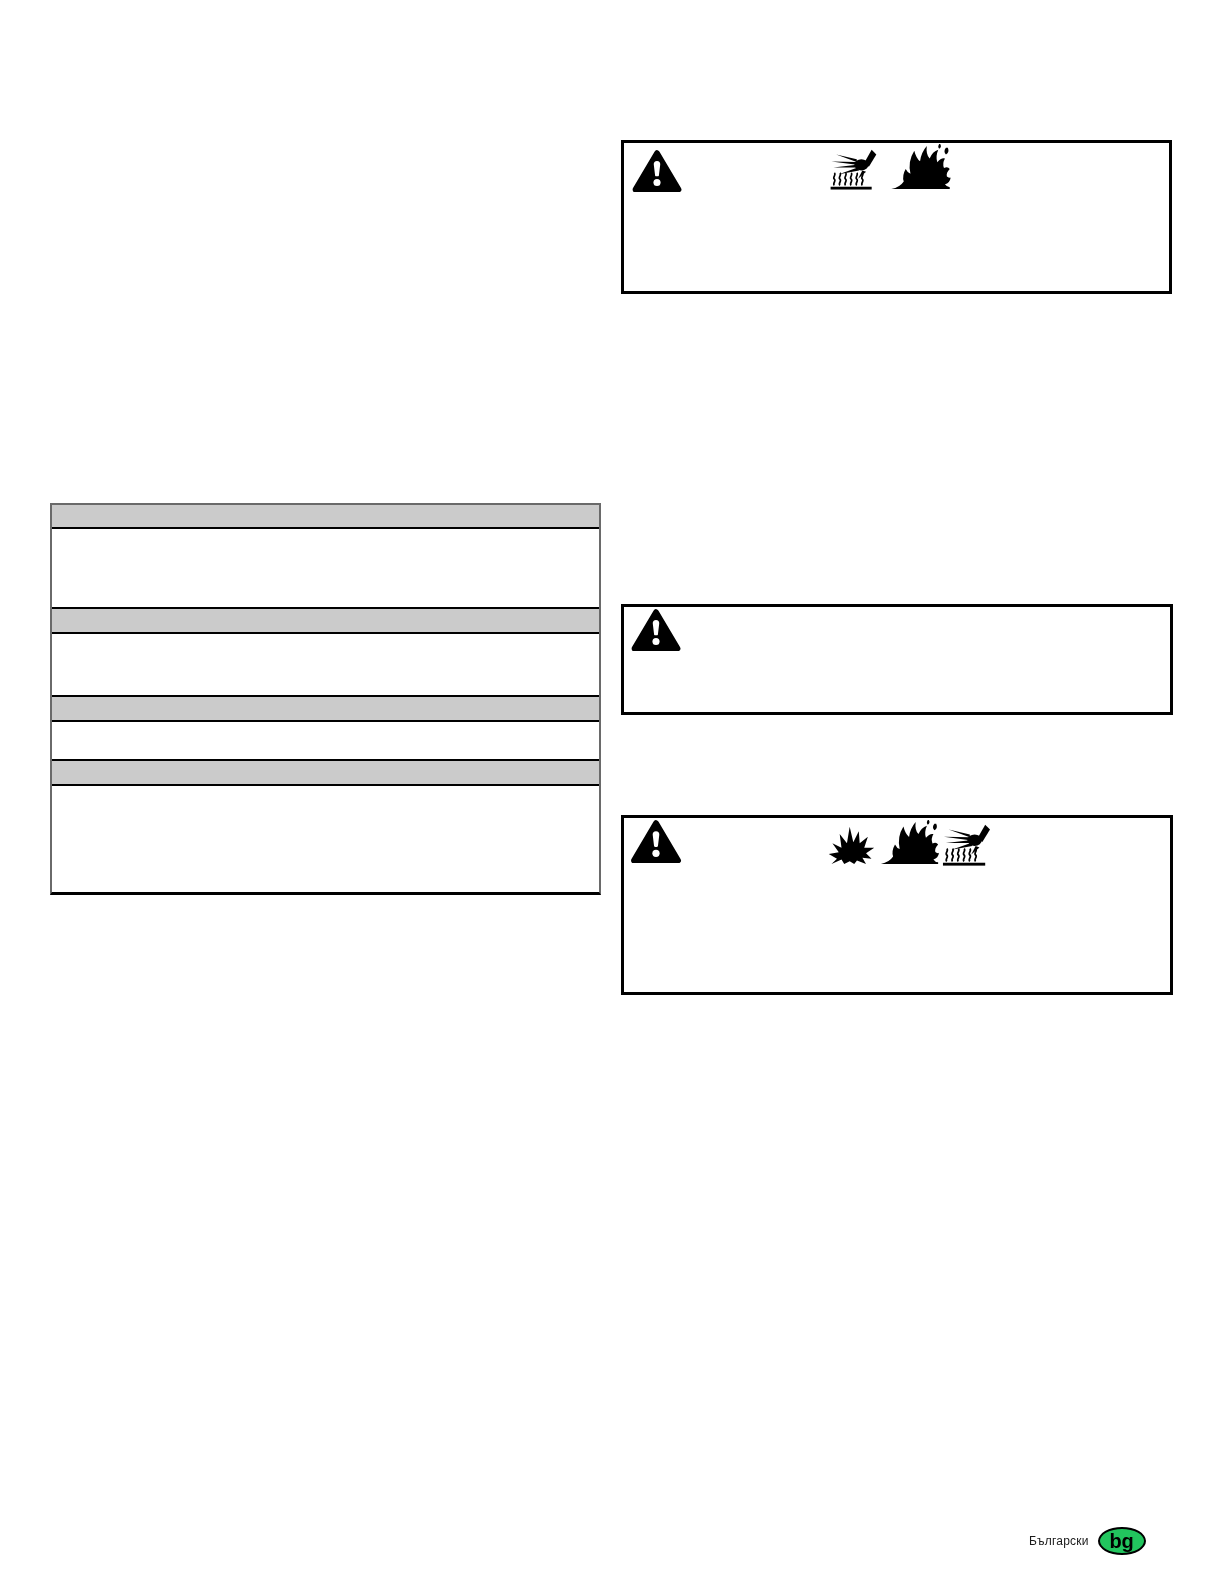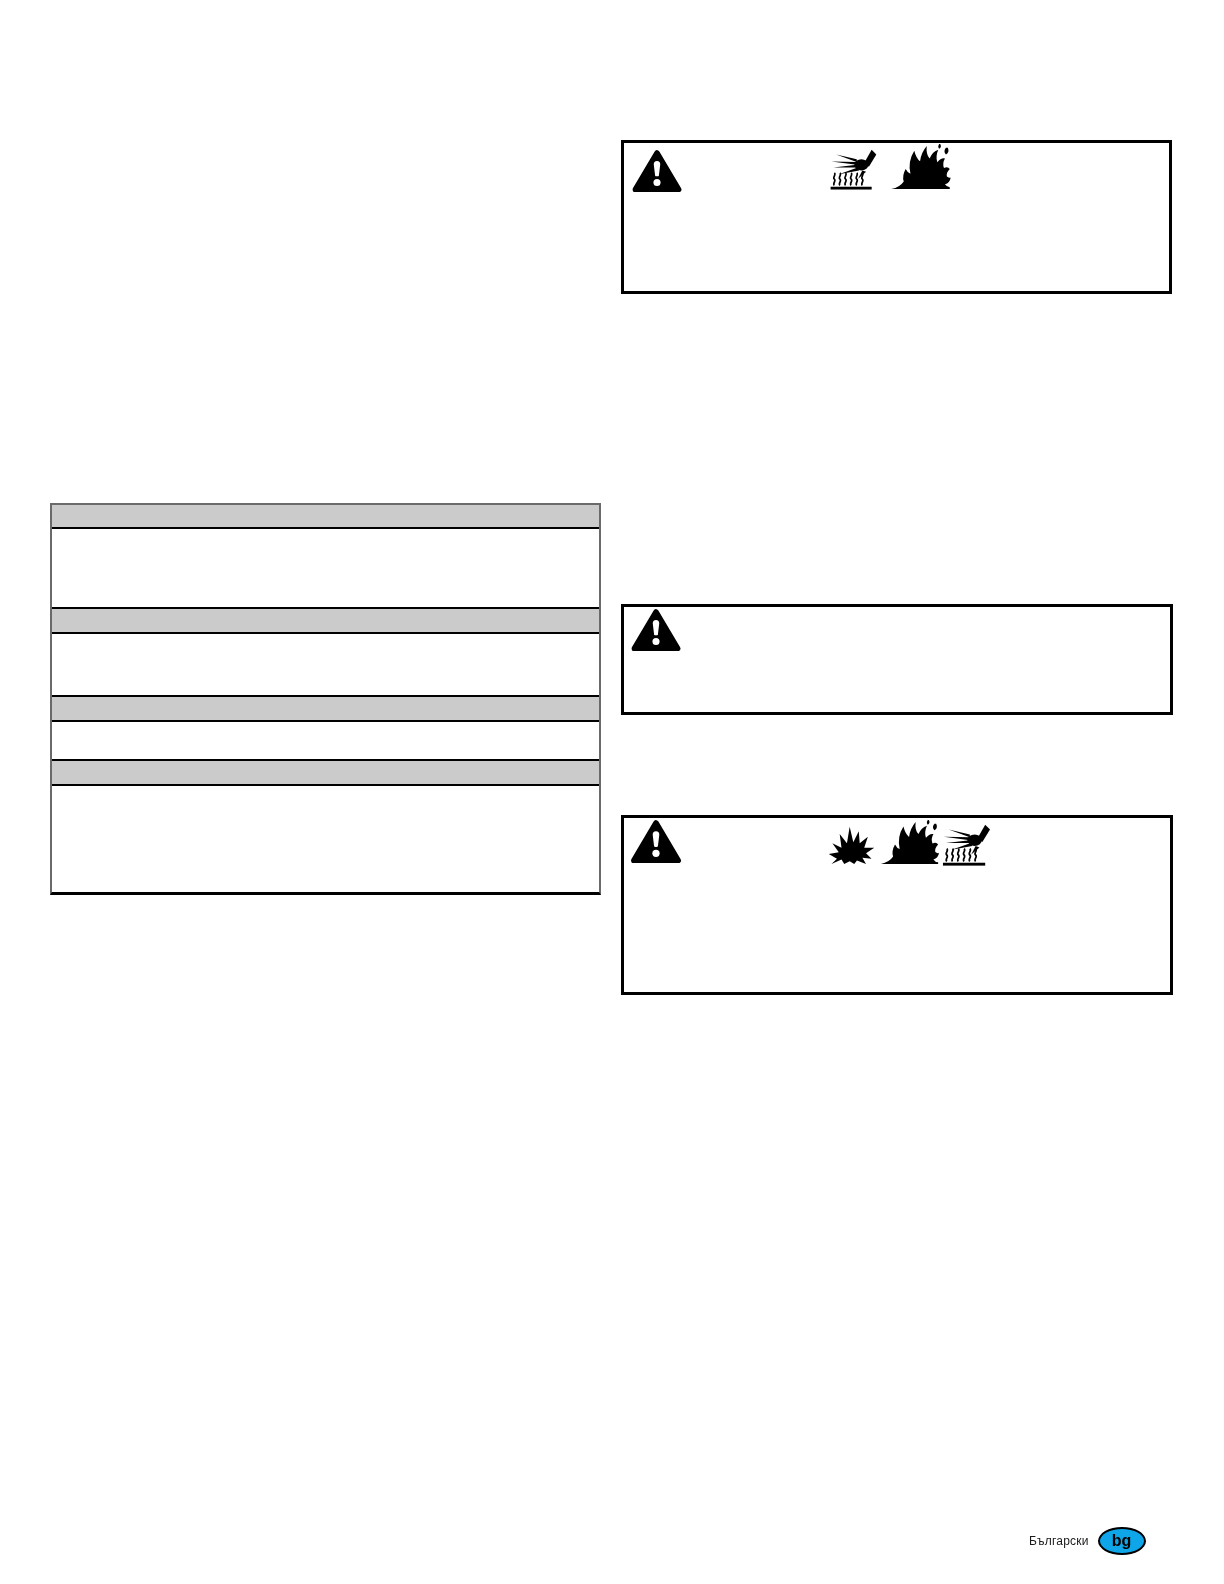--- a/index.html
+++ b/index.html
@@ -58,22 +58,22 @@
     font-size:12px;
     color:#1a1a1a;
     letter-spacing:0.2px;
   }
   .lang-badge{
     box-sizing:border-box;
     width:48px;height:28px;
     border:2.5px solid #000;
     border-radius:50%;
     display:flex;align-items:center;justify-content:center;
-    font-weight:bold;font-size:16px;color:#000;
-    background:#0ea5e9;
+    font-weight:bold;font-size:20px;color:#000;
+    background:#22c55e;
   }
 </style>
 </head>
 <body>
 
 <svg width="0" height="0" style="position:absolute" aria-hidden="true">
   <defs>
     <symbol id="sym-warning" viewBox="0 0 60 52">
       <path d="M30 5 L56 49 L4 49 Z" fill="#000" stroke="#000" stroke-width="7" stroke-linejoin="round"></path>
       <path d="M30 14.5 c-2.6 0 -4.2 1.9 -3.9 4.2 l1.6 13.2 c0.2 1.6 4.4 1.6 4.6 0 l1.6 -13.2 c0.3 -2.3 -1.3 -4.2 -3.9 -4.2 Z" fill="#fff"></path>

